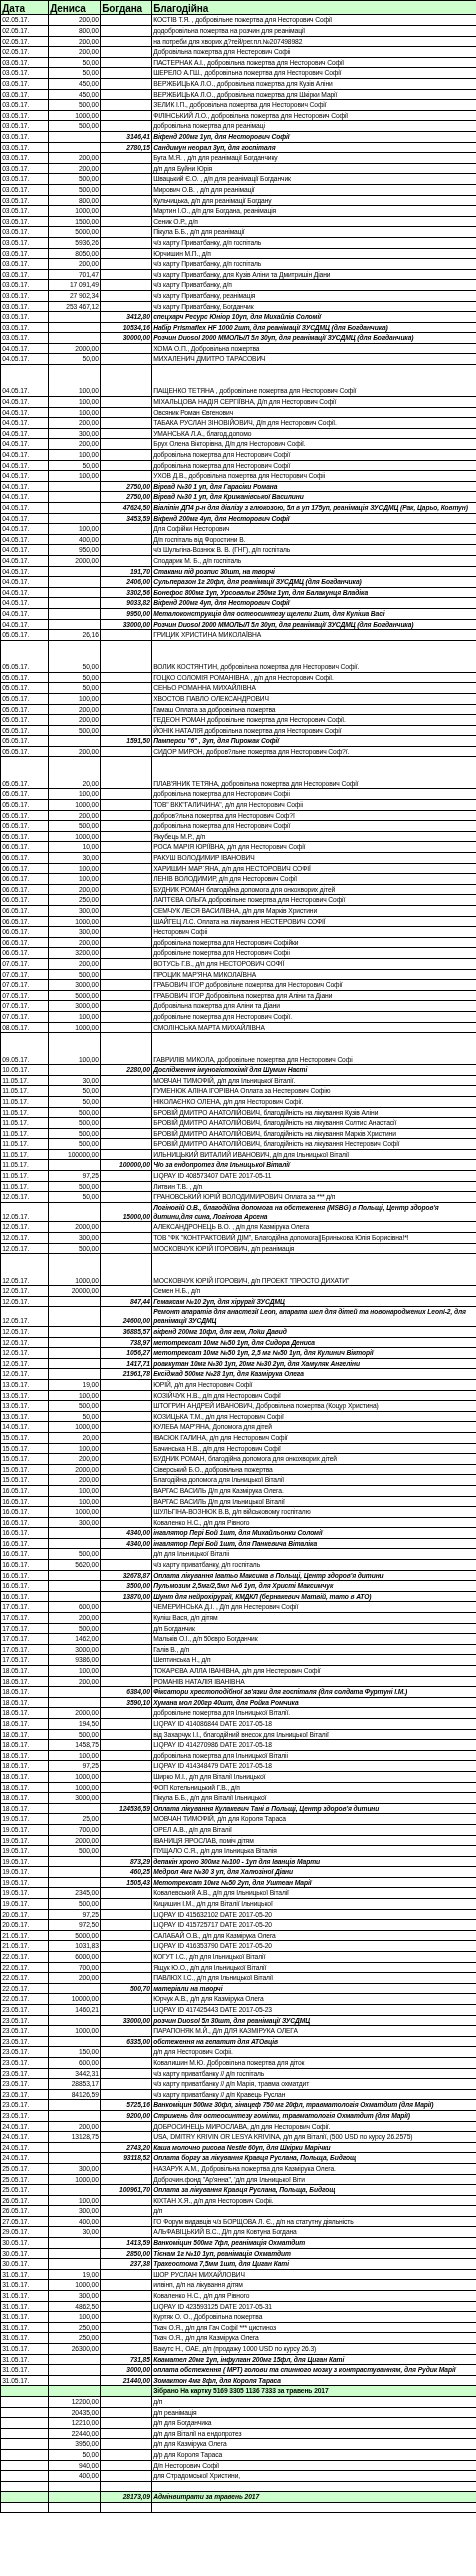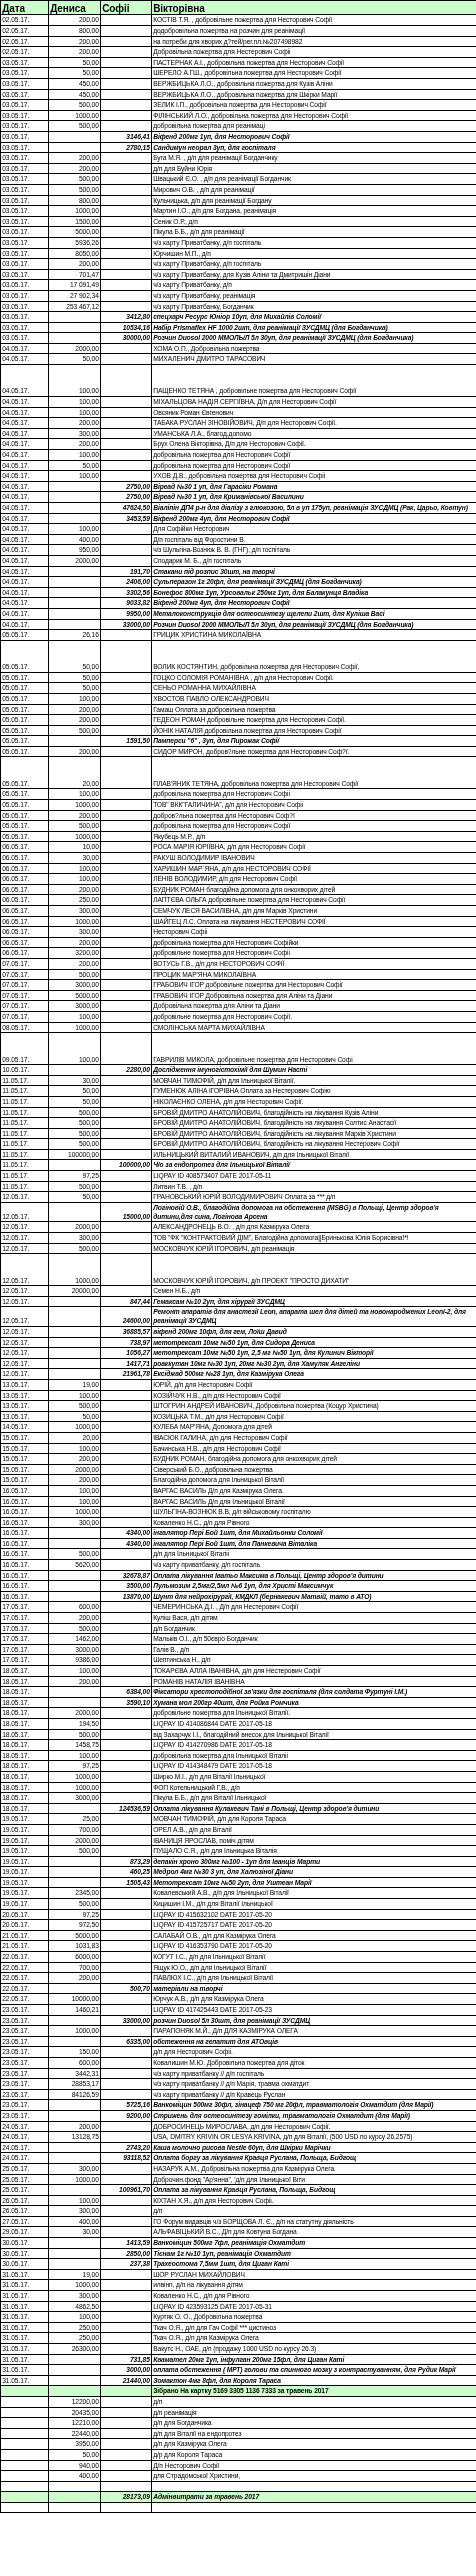--- a/index.html
+++ b/index.html
@@ -21,22 +21,22 @@
   <colgroup>
     <col style="width:48px">
       <col style="width:52px">
       <col style="width:51px">
       <col style="width:326px">
   </colgroup>
   <thead>
     <tr>
       <th>Дата</th>
       <th>Дениса</th>
-      <th>Софіі</th>
-      <th>Вікторівна</th>
+      <th>Богдана</th>
+      <th>Благодійна</th>
     </tr>
   </thead>
   <tbody id="ledger-body">
       <tr>
         <td>02.05.17.</td>
         <td class="num">200,00</td>
         <td class="num"></td>
         <td>КОСТІВ Т.Я. , добровільне пожертва для Несторович Софії</td>
       </tr>
       <tr>

